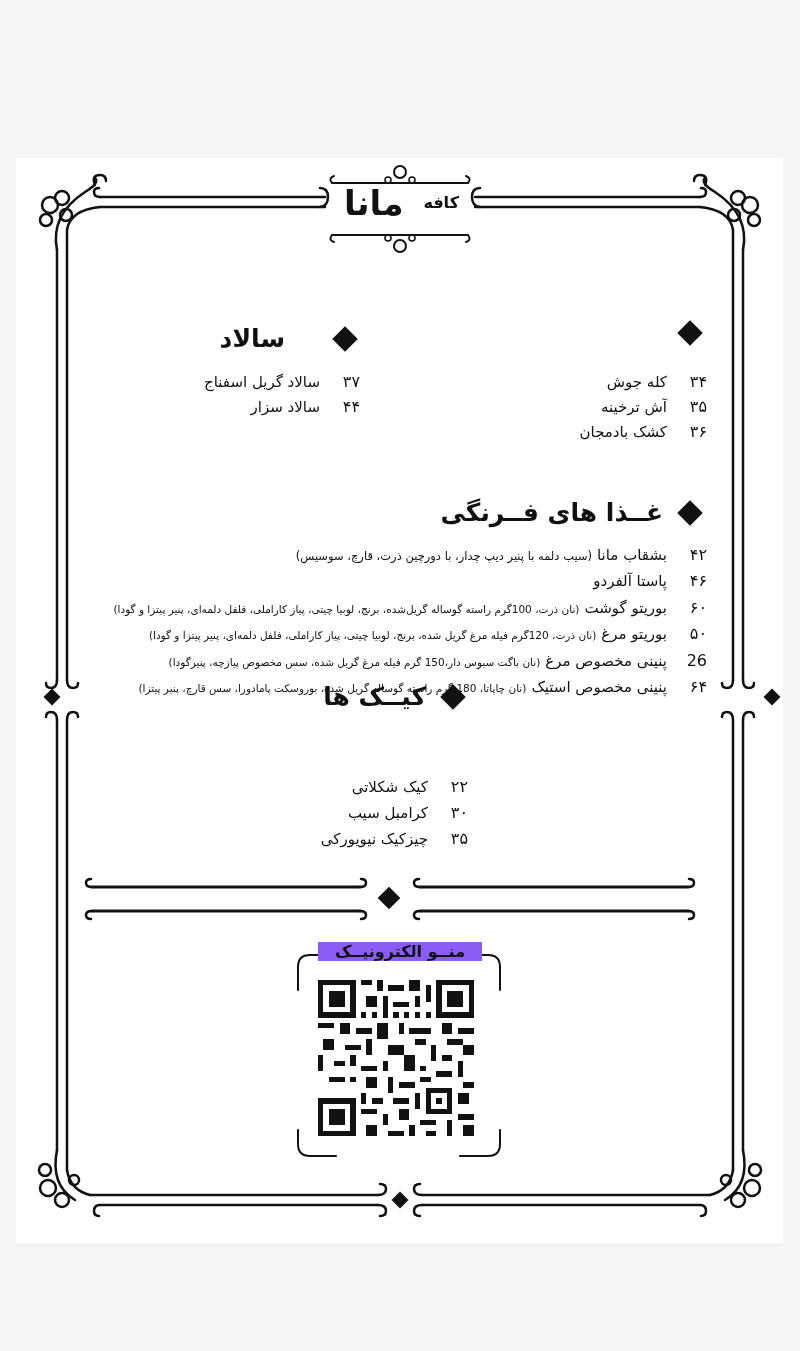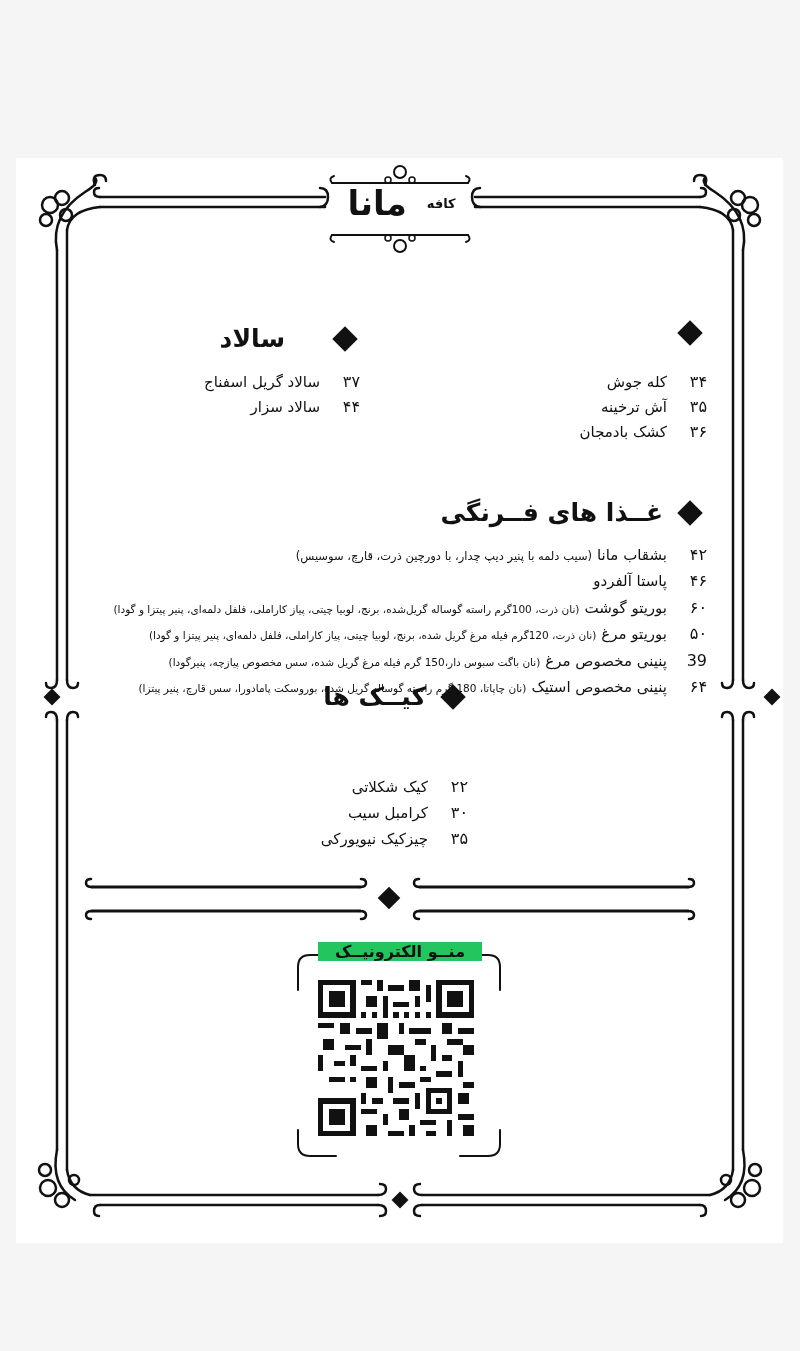--- a/index.html
+++ b/index.html
@@ -6,21 +6,21 @@
   body{width:800px;height:1351px;background:#f5f5f5;position:relative;overflow:hidden;font-family:"DejaVu Sans","Liberation Sans",sans-serif;color:#111;}
   .card{position:absolute;left:16px;top:158px;width:767px;height:1085px;background:#fff;}
   .frame{position:absolute;left:0;top:0;}
   .abs{position:absolute;}
   .sec-title{position:absolute;direction:rtl;display:flex;align-items:center;gap:12px;font-weight:bold;font-size:25px;white-space:nowrap;}
   .diamond{width:18px;height:18px;background:#111;transform:rotate(45deg);display:inline-block;margin:0 6px;}
   .item{position:absolute;direction:rtl;display:flex;align-items:baseline;white-space:nowrap;}
   .num{font-weight:normal;font-size:16px;width:40px;text-align:right;}
   .name{font-size:15px;}
   .desc{font-size:11.5px;margin-right:5px;}
-  .qr-title{position:absolute;left:318px;top:942px;width:164px;text-align:center;font-weight:bold;font-size:16px;direction:rtl;background:#22c55e;}
+  .qr-title{position:absolute;left:318px;top:942px;width:164px;text-align:center;font-weight:bold;font-size:16px;direction:rtl;background:#8b5cf6;}
   .logo{position:absolute;left:349px;top:178px;width:105px;height:50px;display:flex;align-items:center;justify-content:center;gap:16px;}
 </style>
 </head>
 <body>
 
 <div class="card"></div>
 
 <svg class="frame" width="800" height="1351" viewBox="0 0 800 1351" fill="none" stroke="#111" stroke-width="2.5" stroke-linecap="round">
 
   <path d="M100 197 H325 M100 207 H325 M475 197 H700 M475 207 H700"></path>
@@ -84,21 +84,21 @@
   <path d="M345 955 H310 q-12 0 -12 12 V990 M455 955 H488 q12 0 12 12 V990 M298 1130 V1144 q0 12 12 12 H336 M500 1130 V1144 q0 12 -12 12 H460" stroke-width="2"></path>
 </svg>
 
 <div class="abs" style="left:46px;top:691px;width:12px;height:12px;background:#111;transform:rotate(45deg);"></div>
 <div class="abs" style="left:766px;top:691px;width:12px;height:12px;background:#111;transform:rotate(45deg);"></div>
 <div class="abs" style="left:394px;top:1194px;width:12px;height:12px;background:#111;transform:rotate(45deg);"></div>
 <div class="abs" style="left:381px;top:890px;width:16px;height:16px;background:#111;transform:rotate(45deg);"></div>
 
 <div class="logo">
   <span style="font-weight:bold;font-size:34px;line-height:1;">مانا</span>
-  <span style="font-weight:bold;font-size:13px;margin-left:4px;line-height:1;writing-mode:horizontal-tb;">کافه</span>
+  <span style="font-weight:bold;font-size:16px;margin-left:4px;line-height:1;writing-mode:horizontal-tb;">کافه</span>
 </div>
 
 <div class="sec-title" style="right:95px;top:324px;">
   <span class="diamond"></span>
 </div>
 <div class="item" style="right:93px;top:372px;">
   <span class="num">۳۴</span>
     <span class="name">کله جوش</span>
 </div>
 <div class="item" style="right:93px;top:397px;">
@@ -140,21 +140,21 @@
   <span class="num">۶۰</span>
     <span class="name">بوریتو گوشت</span>
     <span class="desc" style="font-size:10.5px;">(نان ذرت، 100گرم راسته گوساله گریل‌شده، برنج، لوبیا چیتی، پیاز کاراملی، فلفل دلمه‌ای، پنیر پیتزا و گودا)</span>
 </div>
 <div class="item" style="right:93px;top:624px;">
   <span class="num">۵۰</span>
     <span class="name">بوریتو مرغ</span>
     <span class="desc" style="font-size:10.5px;">(نان ذرت، 120گرم فیله مرغ گریل شده، برنج، لوبیا چیتی، پیاز کاراملی، فلفل دلمه‌ای، پنیر پیتزا و گودا)</span>
 </div>
 <div class="item" style="right:93px;top:651px;">
-  <span class="num">39</span>
+  <span class="num">26</span>
     <span class="name">پنینی مخصوص مرغ</span>
     <span class="desc" style="font-size:10.5px;">(نان باگت سبوس دار،150 گرم فیله مرغ گریل شده، سس مخصوص پیازچه، پنیرگودا)</span>
 </div>
 <div class="item" style="right:93px;top:677px;">
   <span class="num">۶۴</span>
     <span class="name">پنینی مخصوص استیک</span>
     <span class="desc" style="font-size:10.5px;">(نان چاپاتا، 180 گرم راسته گوساله گریل شده، بوروسکت پامادورا، سس قارچ، پنیر پیتزا)</span>
 </div>
 
 <div class="sec-title" style="right:332px;top:682px;margin-left:20px;">

